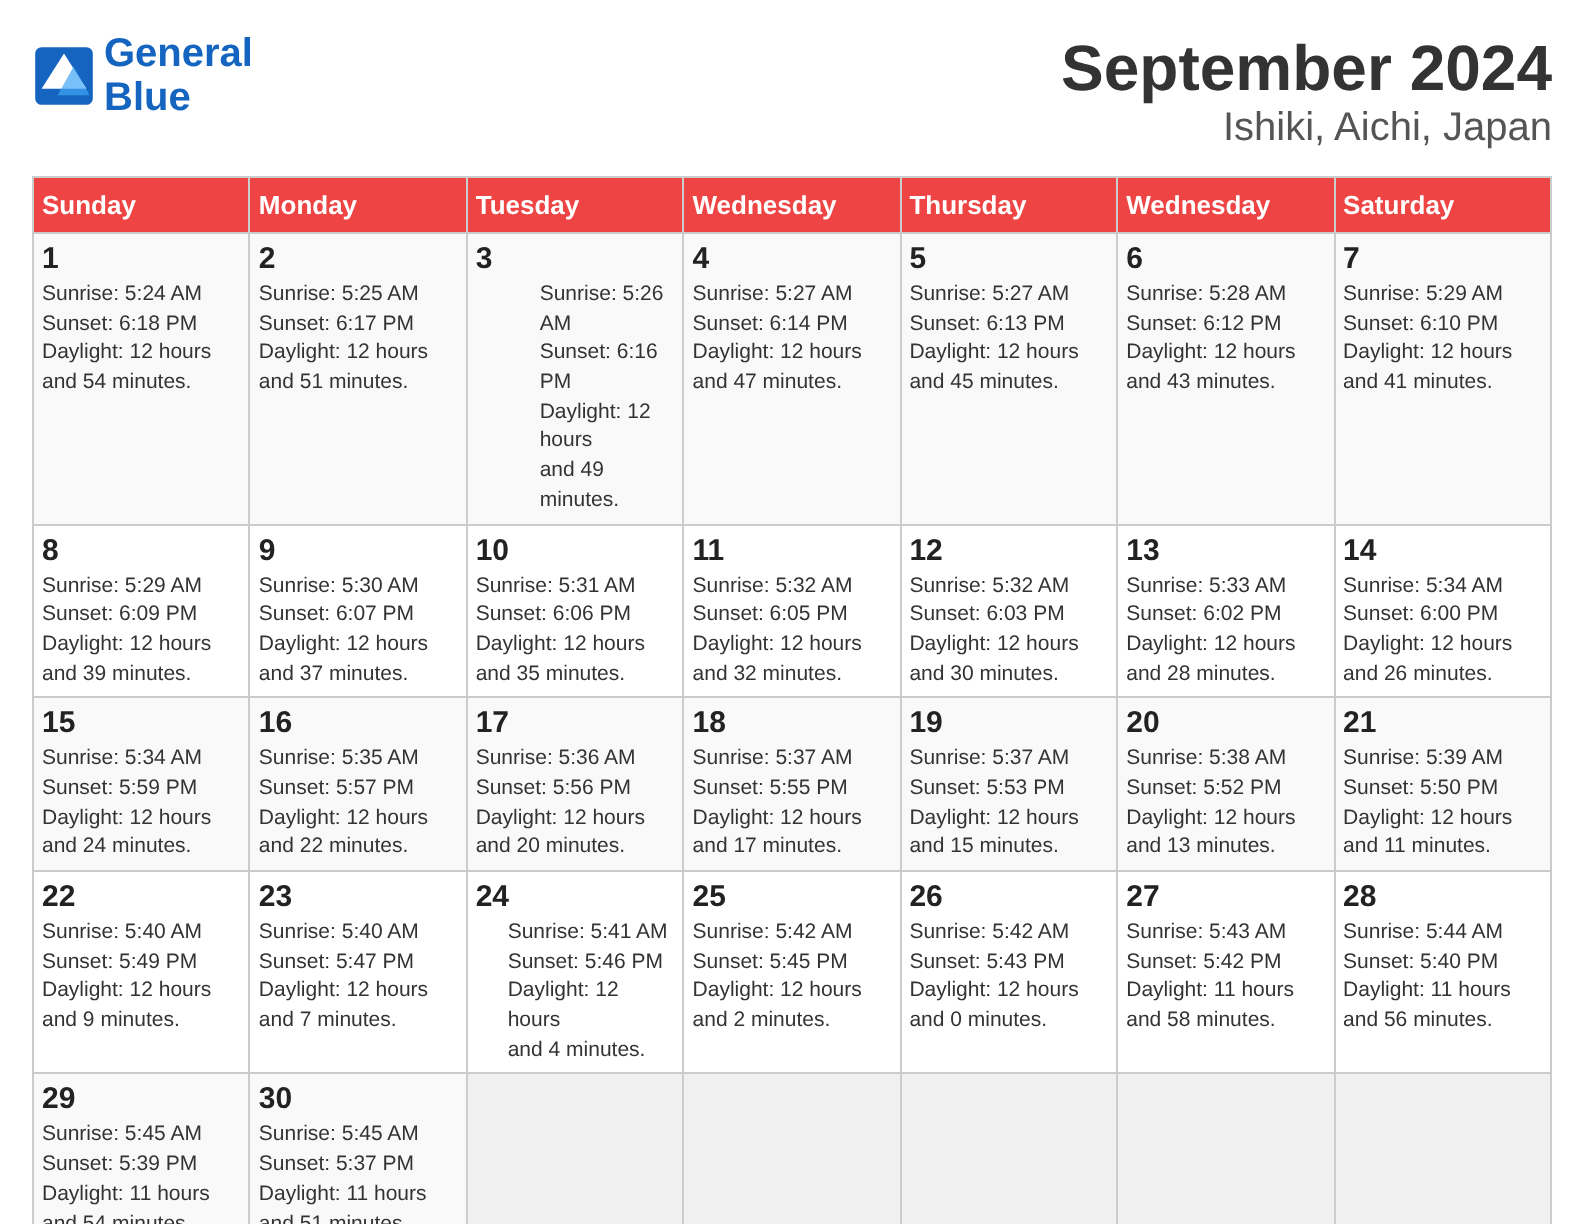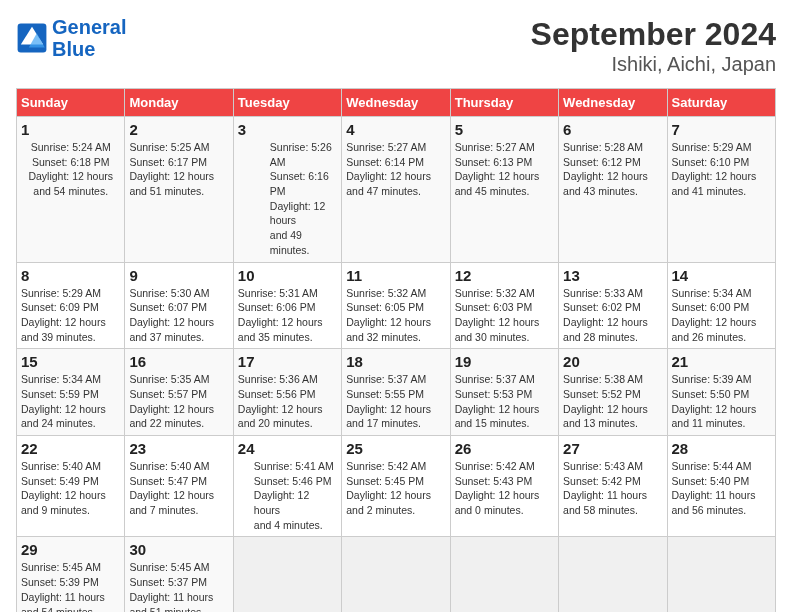--- a/index.html
+++ b/index.html
@@ -119,21 +119,21 @@
         <th>Wednesday</th>
         <th>Thursday</th>
         <th>Wednesday</th>
         <th>Saturday</th>
       </tr>
   </thead>
   <tbody id="calendar-body">
   <tr>
         <td>
           <span class="day-num">1</span>
-          <div class="day-info" style="white-space: pre-line; text-align: center;">Sunrise: 5:24 AM
+          <div class="day-info" style="white-space: pre-line;">Sunrise: 5:24 AM
 Sunset: 6:18 PM
 Daylight: 12 hours
 and 54 minutes.</div>
         </td>
         <td>
           <span class="day-num">2</span>
           <div class="day-info" style="white-space: pre-line;">Sunrise: 5:25 AM
 Sunset: 6:17 PM
 Daylight: 12 hours
 and 51 minutes.</div>

